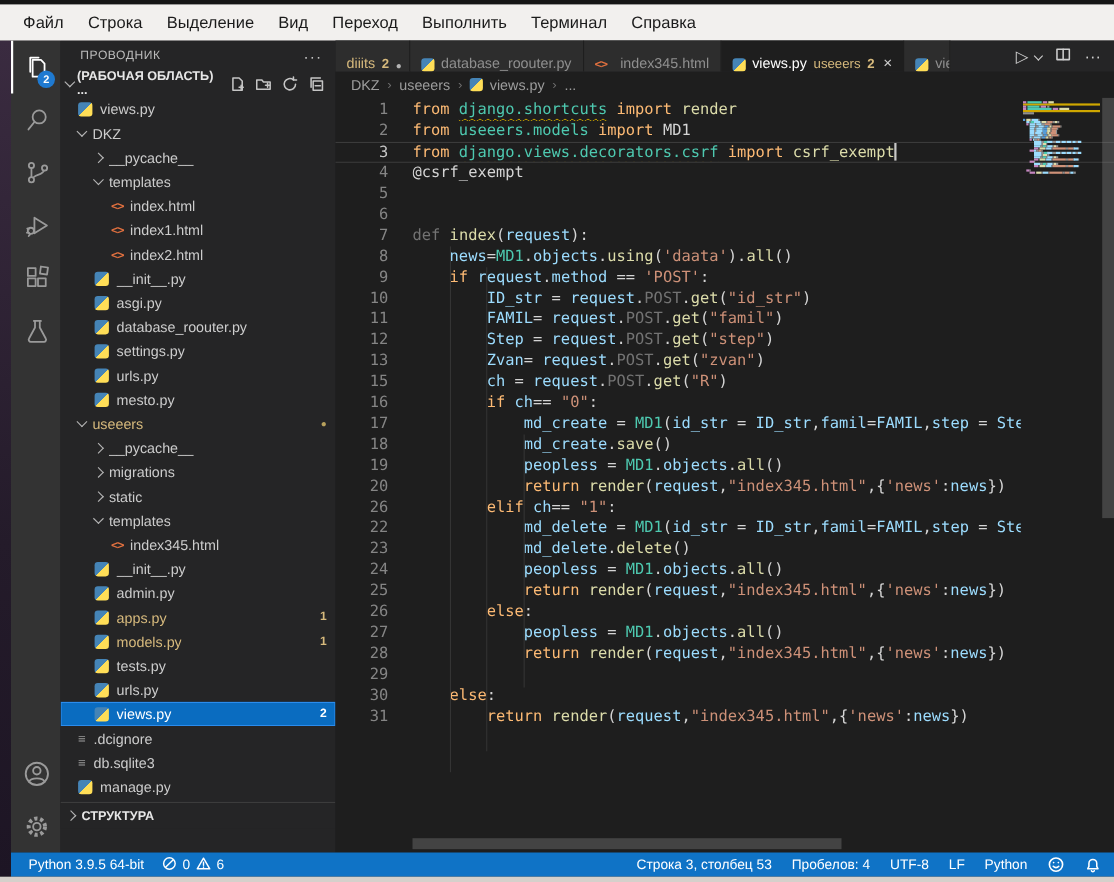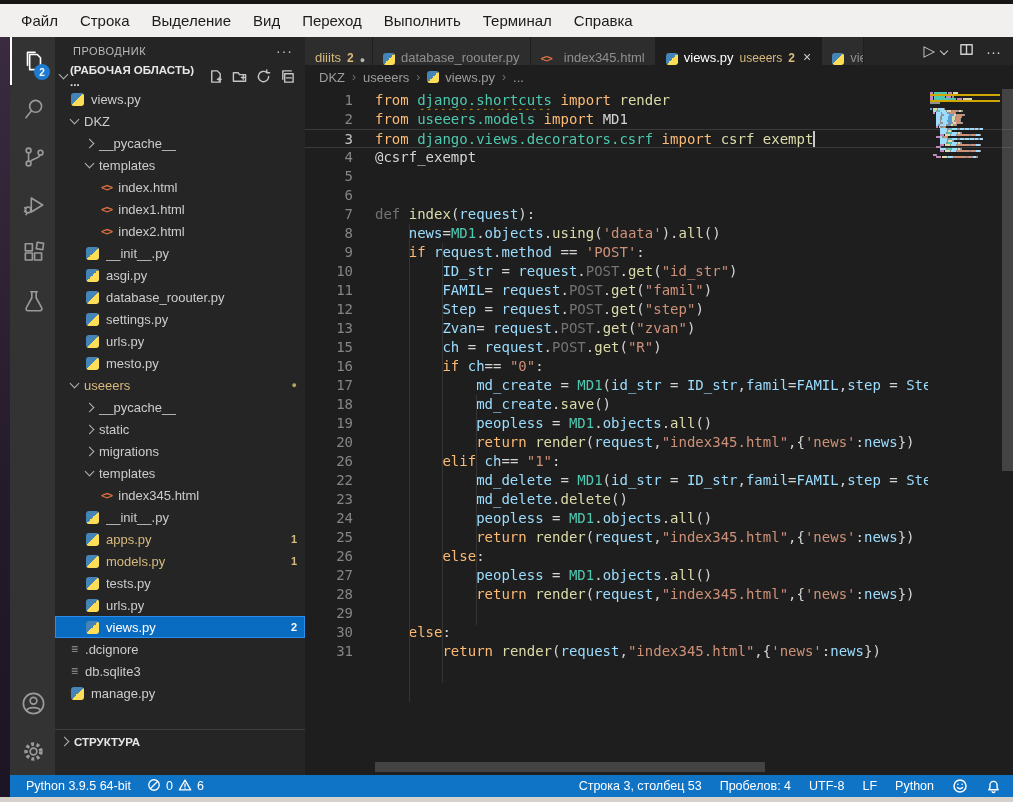--- a/index.html
+++ b/index.html
@@ -270,37 +270,41 @@
         <span class="chev down"></span>
         <span class="tree-label gold">useeers</span>
         <span class="dotb">●</span>
       </div>
       <div class="tree-row" style="padding-left: 31px;">
         <span class="chev right"></span>
         <span class="tree-label">__pycache__</span>
       </div>
       <div class="tree-row" style="padding-left: 31px;">
         <span class="chev right"></span>
+        <span class="tree-label">migrations</span>
+      </div>
+      <div class="tree-row" style="padding-left: 31px;">
+        <span class="chev right"></span>
         <span class="tree-label">static</span>
-      </div>
-      <div class="tree-row" style="padding-left: 31px;">
-        <span class="chev right"></span>
-        <span class="tree-label">migrations</span>
       </div>
       <div class="tree-row" style="padding-left: 31px;">
         <span class="chev down"></span>
         <span class="tree-label">templates</span>
       </div>
       <div class="tree-row" style="padding-left: 46px;">
         <span class="html-icon">&lt;&gt;</span>
         <span class="tree-label">index345.html</span>
       </div>
       <div class="tree-row" style="padding-left: 31px;">
         <span class="py-icon"></span>
         <span class="tree-label">__init__.py</span>
+      </div>
+      <div class="tree-row" style="padding-left: 31px;">
+        <span class="py-icon"></span>
+        <span class="tree-label">admin.py</span>
       </div>
       <div class="tree-row" style="padding-left: 31px;">
         <span class="py-icon"></span>
         <span class="tree-label gold">apps.py</span>
         <span class="tree-badge">1</span>
       </div>
       <div class="tree-row" style="padding-left: 31px;">
         <span class="py-icon"></span>
         <span class="tree-label gold">models.py</span>
         <span class="tree-badge">1</span>

